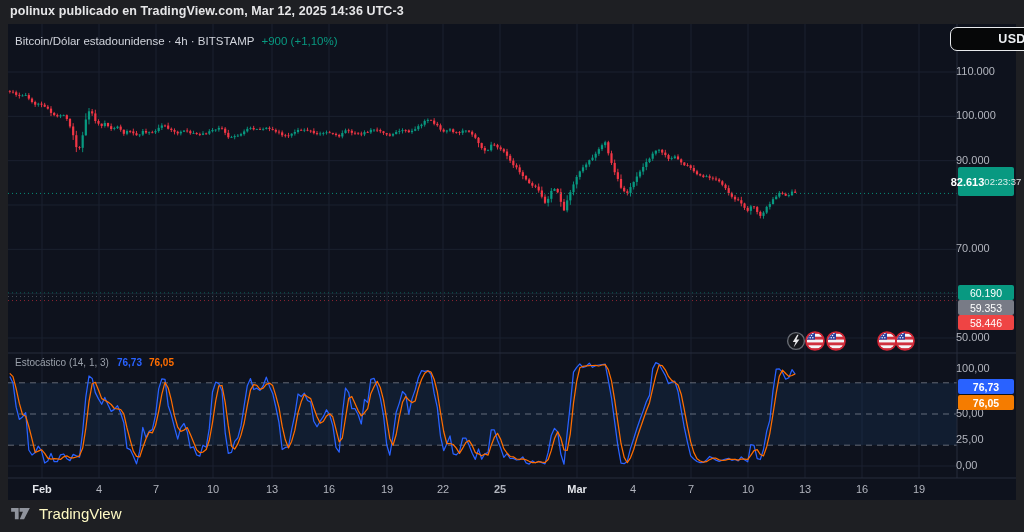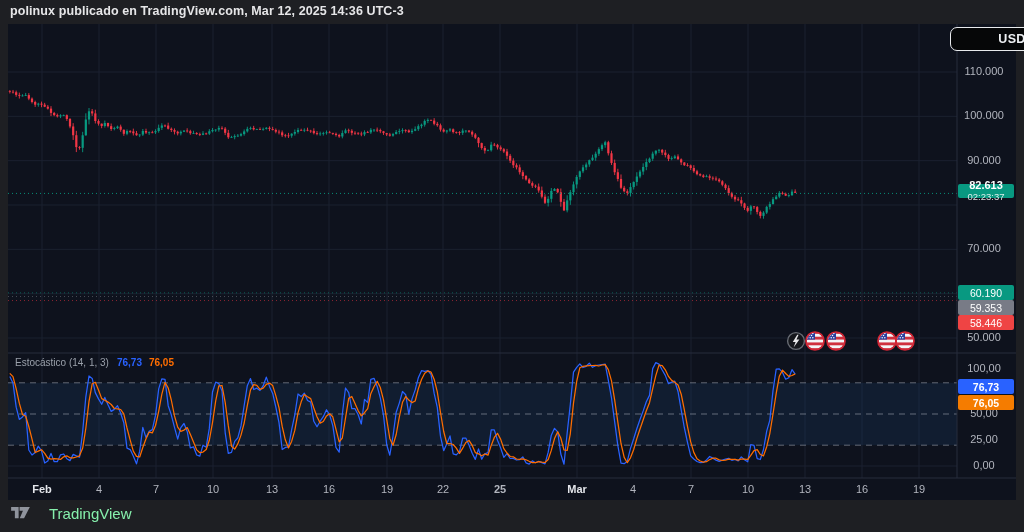--- a/index.html
+++ b/index.html
@@ -9,31 +9,31 @@
   .widget{position:absolute;left:8px;top:24px;width:1008px;height:476px;background:#0e121d;}
   #chart-svg{position:absolute;left:0;top:0;}
   .legend-main{position:absolute;left:7px;top:11px;font-size:11.5px;color:#d1d4dc;white-space:nowrap;z-index:5;}
   .legend-main .chg{color:#089981;margin-left:7px;}
   .legend-stoch{position:absolute;left:7px;top:333px;font-size:10px;color:#9aa0aa;white-space:nowrap;z-index:5;}
   .legend-stoch .kv{color:#2962ff;margin-left:8px;font-weight:700;}
   .legend-stoch .dv{color:#ff6d00;margin-left:7px;font-weight:700;}
   .usd-btn{position:absolute;left:942px;top:3px;width:58px;height:22px;background:#060708;border:1.5px solid #e8eaed;
            border-radius:7px;color:#eef0f3;font-size:12.5px;font-weight:700;display:flex;align-items:center;
            justify-content:center;letter-spacing:.4px;z-index:8;cursor:pointer;padding-left:32px;}
-  .ax-label{position:absolute;width:56px;text-align:center;font-size:11px;color:#b2b5be;z-index:4;}
+  .ax-label{position:absolute;width:56px;text-align:left;font-size:11px;color:#b2b5be;z-index:4;}
   .t-label{position:absolute;top:459px;transform:translateX(-50%);font-size:11px;color:#b2b5be;z-index:4;}
   .t-label.major{color:#e4e6eb;font-weight:700;}
   .badge{position:absolute;left:950px;width:56px;display:flex;align-items:center;justify-content:center;
          color:#fff;font-size:10.5px;border-radius:2px;z-index:6;}
-  .badge-last{top:160px;height:14px;flex-direction:column;line-height:12px;font-size:11px;font-weight:700;}
+  .badge-last{top:143px;height:29px;flex-direction:row;line-height:12px;font-size:11px;font-weight:700;}
   .badge-last .cd{font-size:9.5px;font-weight:400;color:rgba(255,255,255,.85);}
   .b-l1{top:261px;height:15px;} .b-l2{top:276px;height:15px;} .b-l3{top:291px;height:15px;}
   .b-k{top:355px;height:15px;font-weight:700;} .b-d{top:371px;height:15px;font-weight:700;}
   .event-icon{position:absolute;width:20px;height:20px;z-index:7;cursor:pointer;}
-  .watermark{position:absolute;left:10px;top:505px;display:flex;align-items:flex-start;gap:18px;color:#86efac;
+  .watermark{position:absolute;left:10px;top:505px;display:flex;align-items:center;gap:8px;color:#fef9c3;
              font-size:15px;font-weight:500;cursor:pointer;}
 </style>
 </head>
 <body>
 
 <div class="stage">
 
   <div class="top-bar">polinux publicado en TradingView.com, Mar 12, 2025 14:36 UTC-3</div>
 
   <div class="widget">
@@ -570,20 +570,23 @@
           <rect x="786.0753999999984" width="2.2" y="167.607994762029" height="1.1805560410860778" fill="#f23645"></rect>
         </g>
         <polyline points="1.8,352.4 5.0,359.1 8.2,383.2 11.3,395.4 14.5,392.9 17.7,388.7 20.8,426.0 24.0,431.0 27.2,428.4 30.3,422.1 33.5,426.8 36.7,439.0 39.8,437.0 43.0,429.4 46.2,437.7 49.3,437.7 52.5,430.8 55.7,430.0 58.8,434.7 62.0,436.6 65.2,430.4 68.3,431.9 71.5,433.2 74.7,407.3 77.8,373.1 81.0,352.0 84.2,354.4 87.3,368.6 90.5,374.9 93.7,380.3 96.8,373.4 100.0,380.7 103.2,387.4 106.3,385.4 109.5,381.7 112.7,389.2 115.8,398.7 119.0,424.1 122.2,425.6 125.3,432.0 128.5,439.8 131.7,427.2 134.8,403.4 138.0,413.6 141.2,407.4 144.3,405.6 147.5,391.4 150.7,364.9 153.8,354.9 157.0,355.4 160.2,381.7 163.3,390.8 166.5,403.3 169.7,415.2 172.8,403.7 176.0,399.5 179.2,407.5 182.3,423.8 185.5,422.8 188.7,431.0 191.8,432.2 195.0,421.2 198.2,423.2 201.3,404.4 204.5,368.0 207.7,358.1 210.8,359.5 214.0,366.8 217.2,408.8 220.3,429.4 223.5,428.4 226.7,417.4 229.8,413.8 233.0,401.9 236.2,381.3 239.3,361.7 242.5,354.6 245.7,365.5 248.8,364.2 252.0,366.5 255.2,361.7 258.3,353.1 261.5,362.4 264.7,369.4 267.8,383.0 271.0,398.6 274.2,425.5 277.3,423.4 280.5,422.8 283.7,405.4 286.8,390.8 290.0,370.0 293.2,372.6 296.3,369.1 299.5,376.5 302.7,378.1 305.8,397.3 309.0,402.8 312.2,397.2 315.3,392.7 318.5,385.7 321.7,391.0 324.8,401.6 328.0,423.5 331.2,428.2 334.3,390.5 337.5,364.0 340.7,368.7 343.8,384.7 347.0,384.7 350.2,390.8 353.3,400.0 356.5,375.4 359.7,378.5 362.8,355.3 366.0,354.3 369.2,362.4 372.3,373.9 375.5,391.2 378.7,420.8 381.8,431.2 385.0,412.0 388.2,388.2 391.3,379.1 394.5,367.5 397.7,370.7 400.8,390.2 404.0,374.9 407.2,365.9 410.3,353.8 413.5,346.7 416.7,347.4 419.8,346.6 423.0,350.4 426.2,369.7 429.3,383.4 432.5,412.4 435.7,426.7 438.8,419.8 442.0,411.9 445.2,429.8 448.3,430.9 451.5,427.6 454.7,414.0 457.8,414.0 461.0,421.1 464.2,429.2 467.3,435.4 470.5,424.9 473.7,435.2 476.8,429.8 480.0,428.6 483.2,405.8 486.3,405.9 489.5,416.3 492.7,424.0 495.8,433.4 499.0,429.6 502.2,434.5 505.3,434.4 508.5,436.0 511.7,435.6 514.8,432.9 518.0,438.8 521.2,440.1 524.3,436.9 527.5,438.7 530.7,437.3 533.8,438.6 537.0,439.8 540.2,428.2 543.3,411.2 546.5,404.3 549.7,407.8 552.8,430.0 556.0,440.2 559.2,408.7 562.3,380.6 565.5,348.1 568.7,343.3 571.8,339.9 575.0,343.5 578.2,342.3 581.3,339.1 584.5,343.3 587.7,341.7 590.8,341.0 594.0,340.5 597.2,340.2 600.3,356.2 603.5,374.0 606.7,398.1 609.8,421.3 613.0,439.1 616.2,439.7 619.3,437.2 622.5,424.4 625.7,414.8 628.8,404.7 632.0,395.5 635.2,386.9 638.3,377.7 641.5,371.4 644.7,344.6 647.8,338.6 651.0,340.1 654.2,346.0 657.3,351.4 660.5,359.7 663.7,358.1 666.8,357.2 670.0,367.5 673.2,385.9 676.3,403.5 679.5,418.4 682.7,431.9 685.8,435.0 689.0,437.5 692.2,438.6 695.3,438.5 698.5,435.9 701.7,432.5 704.8,434.1 708.0,436.1 711.2,437.4 714.3,436.1 717.5,435.2 720.7,434.4 723.8,436.3 727.0,435.3 730.2,436.9 733.3,432.9 736.5,435.8 739.7,437.8 742.8,420.7 746.0,421.4 749.2,434.6 752.3,435.5 755.5,425.5 758.7,407.1 761.8,396.3 765.0,366.6 768.2,345.2 771.3,344.8 774.5,348.4 777.7,355.2 780.8,353.7 784.0,345.7 787.2,350.2 " fill="none" stroke="#2962ff" stroke-width="1.25" stroke-linejoin="round"></polyline>
         <polyline points="1.8,349.4 5.0,352.6 8.2,364.9 11.3,379.2 14.5,390.5 17.7,392.3 20.8,402.5 24.0,415.2 27.2,428.5 30.3,427.1 33.5,425.7 36.7,429.3 39.8,434.2 43.0,435.1 46.2,434.7 49.3,434.9 52.5,435.4 55.7,432.8 58.8,431.8 62.0,433.8 65.2,433.9 68.3,433.0 71.5,431.8 74.7,424.1 77.8,404.5 81.0,377.4 84.2,359.8 87.3,358.3 90.5,366.0 93.7,374.6 96.8,376.2 100.0,378.1 103.2,380.5 106.3,384.5 109.5,384.9 112.7,385.5 115.8,389.9 119.0,404.0 122.2,416.1 125.3,427.2 128.5,432.4 131.7,433.0 134.8,423.5 138.0,414.7 141.2,408.1 144.3,408.9 147.5,401.5 150.7,387.3 153.8,370.4 157.0,358.4 160.2,364.0 163.3,376.0 166.5,391.9 169.7,403.1 172.8,407.4 176.0,406.1 179.2,403.6 182.3,410.3 185.5,418.0 188.7,425.9 191.8,428.7 195.0,428.1 198.2,425.5 201.3,416.3 204.5,398.6 207.7,376.9 210.8,361.9 214.0,361.5 217.2,378.4 220.3,401.7 223.5,422.2 226.7,425.1 229.8,419.9 233.0,411.1 236.2,399.0 239.3,381.6 242.5,365.9 245.7,360.6 248.8,361.4 252.0,365.4 255.2,364.2 258.3,360.4 261.5,359.1 264.7,361.6 267.8,371.6 271.0,383.7 274.2,402.4 277.3,415.8 280.5,423.9 283.7,417.2 286.8,406.4 290.0,388.8 293.2,377.8 296.3,370.6 299.5,372.8 302.7,374.6 305.8,384.0 309.0,392.7 312.2,399.1 315.3,397.5 318.5,391.9 321.7,389.8 324.8,392.8 328.0,405.4 331.2,417.8 334.3,414.0 337.5,394.2 340.7,374.4 343.8,372.5 347.0,379.4 350.2,386.8 353.3,391.9 356.5,388.7 359.7,384.6 362.8,369.7 366.0,362.7 369.2,357.3 372.3,363.5 375.5,375.8 378.7,395.3 381.8,414.4 385.0,421.3 388.2,410.5 391.3,393.1 394.5,378.3 397.7,372.5 400.8,376.1 404.0,378.6 407.2,377.0 410.3,364.9 413.5,355.5 416.7,349.3 419.8,346.9 423.0,348.1 426.2,355.5 429.3,367.8 432.5,388.5 435.7,407.5 438.8,419.6 442.0,419.5 445.2,420.5 448.3,424.2 451.5,429.4 454.7,424.2 457.8,418.5 461.0,416.4 464.2,421.4 467.3,428.6 470.5,429.8 473.7,431.8 476.8,430.0 480.0,431.2 483.2,421.4 486.3,413.4 489.5,409.3 492.7,415.4 495.8,424.6 499.0,429.0 502.2,432.5 505.3,432.8 508.5,435.0 511.7,435.3 514.8,434.8 518.0,435.8 521.2,437.3 524.3,438.6 527.5,438.6 530.7,437.6 533.8,438.2 537.0,438.5 540.2,435.5 543.3,426.4 546.5,414.6 549.7,407.7 552.8,414.0 556.0,426.0 559.2,426.3 562.3,409.8 565.5,379.1 568.7,357.4 571.8,343.8 575.0,342.3 578.2,341.9 581.3,341.6 584.5,341.5 587.7,341.3 590.8,342.0 594.0,341.0 597.2,340.6 600.3,345.6 603.5,356.8 606.7,376.1 609.8,397.8 613.0,419.5 616.2,433.4 619.3,438.7 622.5,433.8 625.7,425.5 628.8,414.6 632.0,405.0 635.2,395.7 638.3,386.7 641.5,378.7 644.7,364.6 647.8,351.6 651.0,341.1 654.2,341.6 657.3,345.8 660.5,352.4 663.7,356.4 666.8,358.3 670.0,360.9 673.2,370.2 676.3,385.6 679.5,402.6 682.7,417.9 685.8,428.4 689.0,434.8 692.2,437.0 695.3,438.2 698.5,437.7 701.7,435.6 704.8,434.2 708.0,434.2 711.2,435.9 714.3,436.5 717.5,436.2 720.7,435.2 723.8,435.3 727.0,435.3 730.2,436.2 733.3,435.0 736.5,435.2 739.7,435.5 742.8,431.4 746.0,426.6 749.2,425.6 752.3,430.5 755.5,431.9 758.7,422.7 761.8,409.6 765.0,390.0 768.2,369.4 771.3,352.2 774.5,346.1 777.7,349.5 780.8,352.4 784.0,351.5 787.2,349.9 " fill="none" stroke="#ff6d00" stroke-width="1.25" stroke-linejoin="round"></polyline>
         <line x1="0" x2="949" y1="169.4147871" y2="169.4147871" stroke="#089981" stroke-width="1" stroke-dasharray="1,3" opacity="0.9"></line>
         <line x1="0" x2="1008" y1="329" y2="329" stroke="#262c3c" stroke-width="1"></line>
         <line x1="0" x2="1008" y1="454" y2="454" stroke="#262c3c" stroke-width="1"></line>
         <line x1="949" x2="949" y1="0" y2="454" stroke="#262c3c" stroke-width="1"></line>
       </svg>
 
+    <div class="legend-main">
+      <span>Bitcoin/Dólar estadounidense · 4h · BITSTAMP</span><span class="chg">+900 (+1,10%)</span>
+    </div>
 
     <div class="legend-stoch">
       <span>Estocástico (14, 1, 3)</span><span class="kv">76,73</span><span class="dv">76,05</span>
     </div>
 
     <div class="usd-btn">USD</div>
 
     <div class="badge badge-last" style="background:#089981">
       <span>82.613</span>
       <span class="cd">02:23:37</span>

